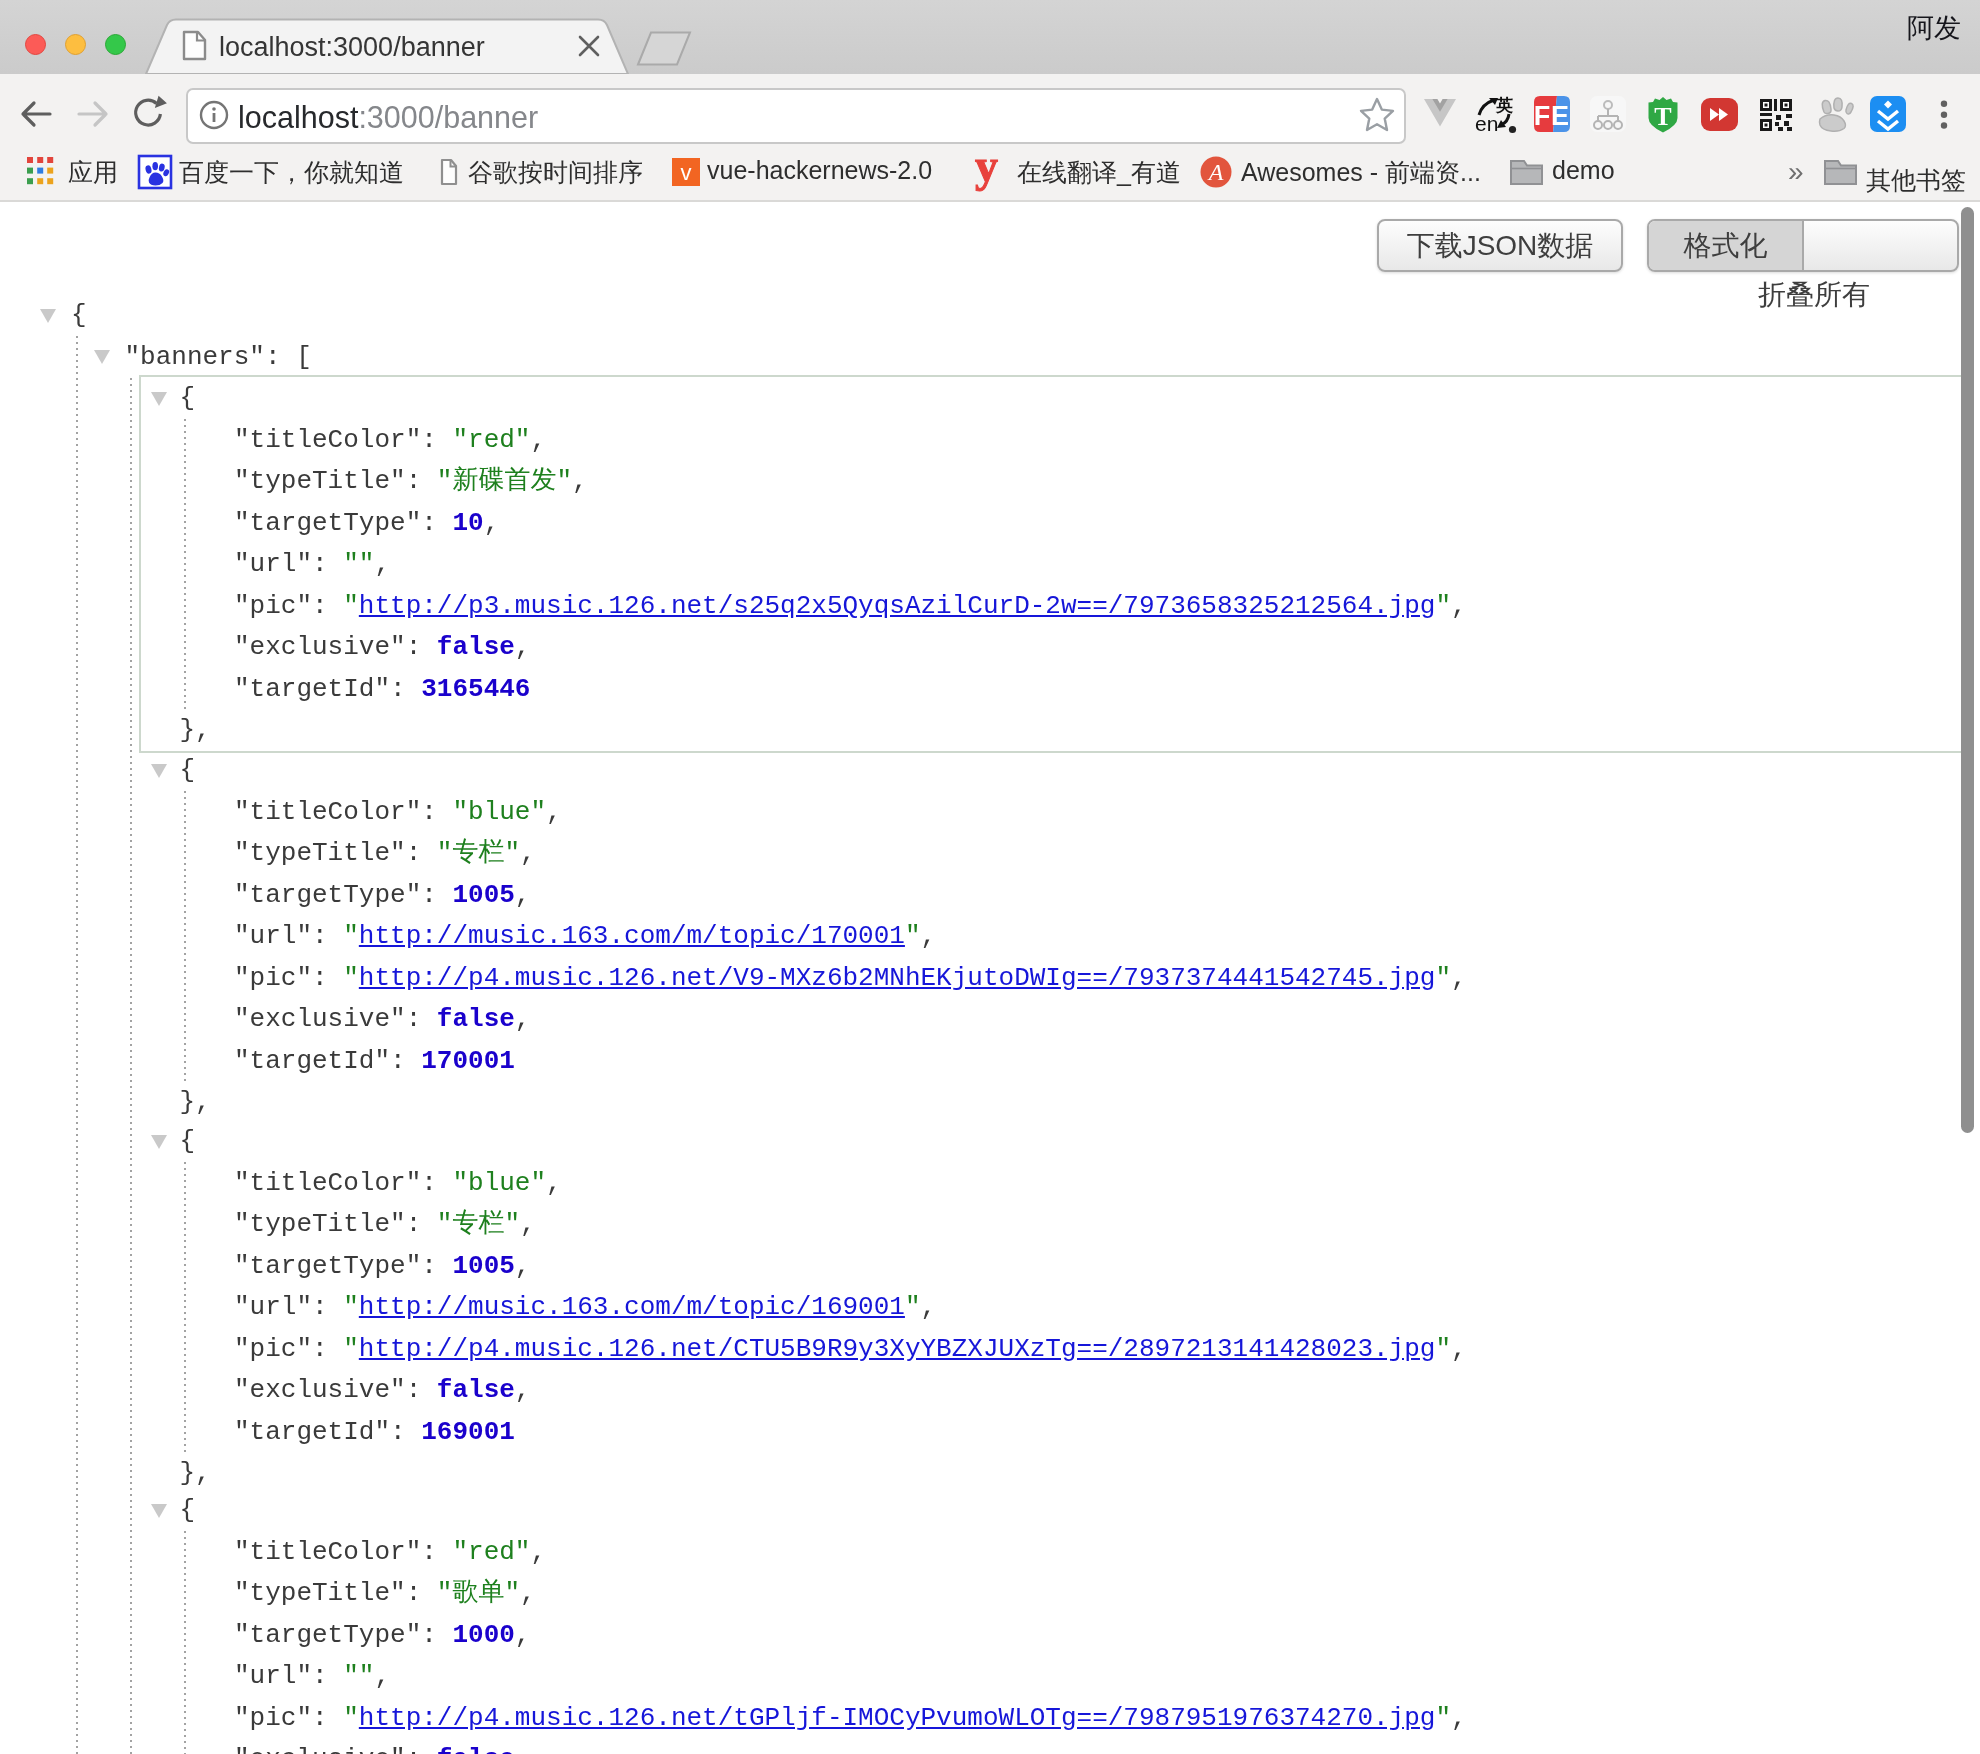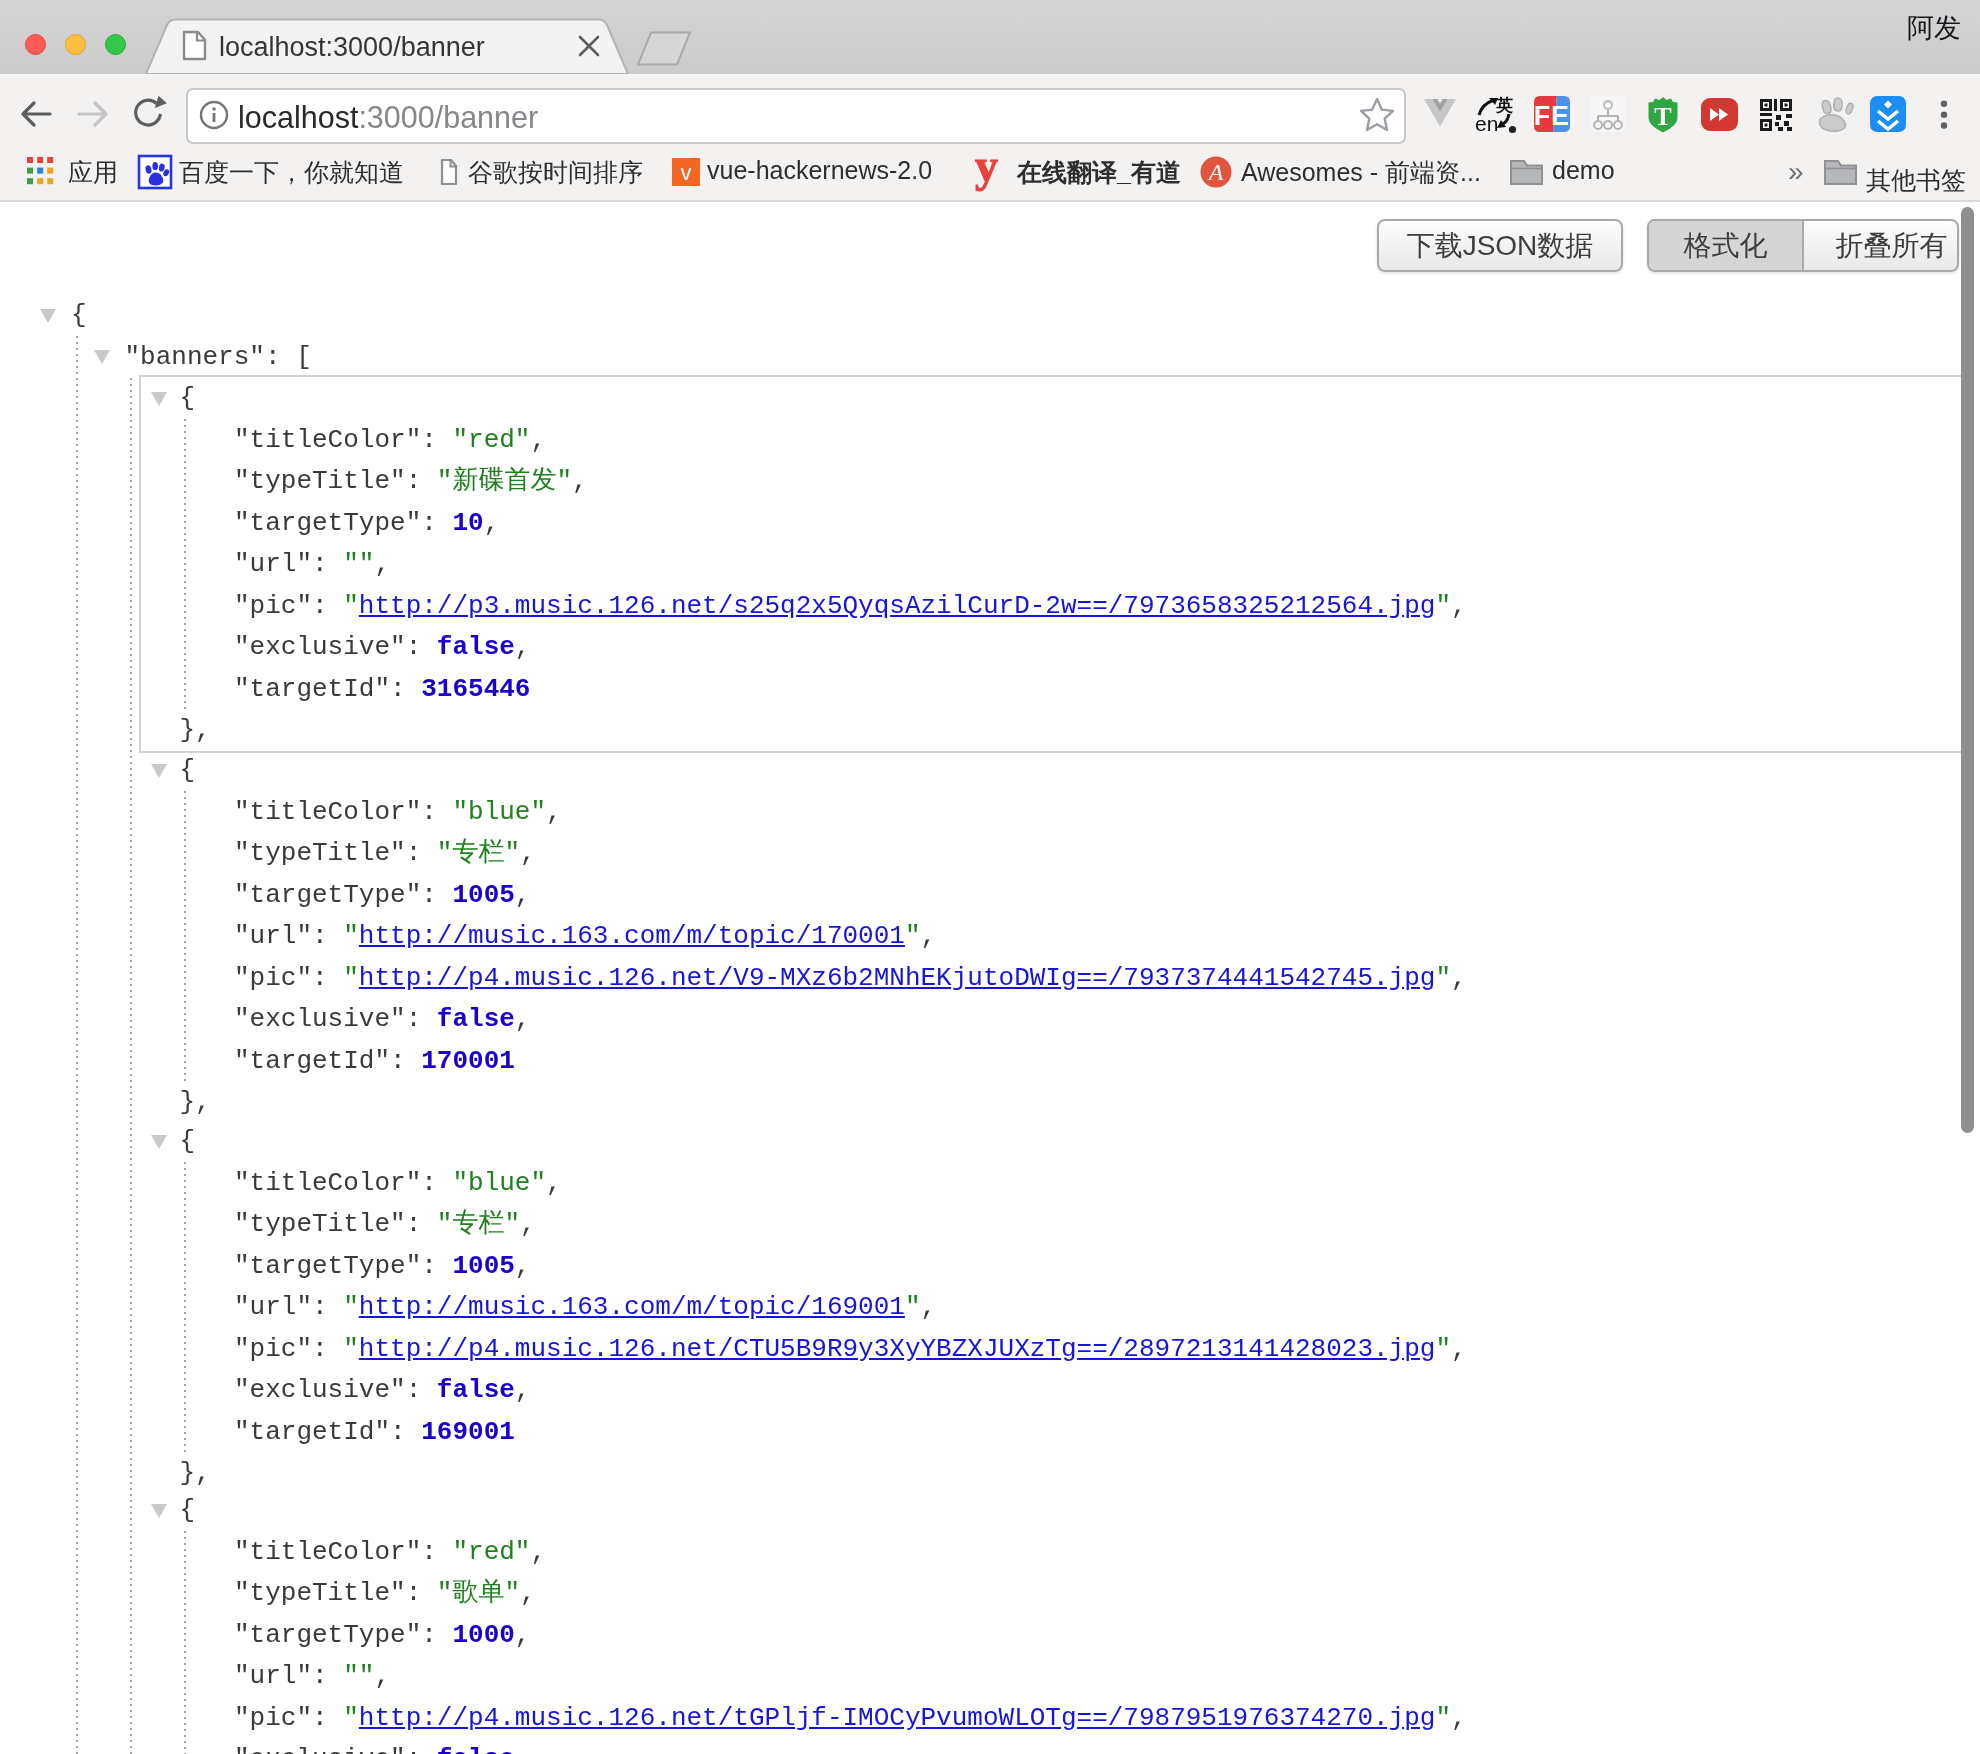--- a/index.html
+++ b/index.html
@@ -193,29 +193,29 @@
 
     <g>
       <path d="M1825,15 L1838,15 L1841,19.5 L1856,19.5 L1856,38 L1825,38 Z" fill="#b6b7b9" stroke="#909194" stroke-width="2"></path>
       <path d="M1825,22.5 L1856,22.5" stroke="#909194" stroke-width="1.6"></path>
     </g>
   </svg>
   <div class="abs bktext" style="left:68px;">应用</div>
   <div class="abs bktext" style="left:179px;">百度一下，你就知道</div>
   <div class="abs bktext" style="left:468px;">谷歌按时间排序</div>
   <div class="abs bktext" style="left:707px;">vue-hackernews-2.0</div>
-  <div class="abs bktext" style="left:1017px;font-weight:bold;">在线翻译_有道</div>
+  <div class="abs bktext" style="left:1017px;">在线翻译_有道</div>
   <div class="abs bktext" style="left:1241px;">Awesomes - 前端资...</div>
   <div class="abs bktext" style="left:1552px;">demo</div>
   <div class="abs bktext" style="left:1866px;margin-top:8px;">其他书签</div>
 </div>
 
 <div class="abs" id="content"></div>
   <div class="btn" style="left:1377px;top:219px;width:242px;">下载JSON数据</div>
-  <div class="btn" style="left:1647px;top:219px;width:308px;display:flex;">
+  <div class="btn" style="left:1647px;top:219px;width:308px;display:flex;flex-direction:column;">
     <div style="width:153px;background:#d5d5d5;border-right:2px solid #a9a9a9;border-radius:6px 0 0 6px;">格式化</div>
     <div style="flex:1;border-radius:0 6px 6px 0;padding-left:22px;">折叠所有</div>
   </div>
 <div class="abs" id="hlbox"></div>
 <div class="dot" style="left:75.5px;top:336px;height:1418px;"></div>
 <div class="dot" style="left:129.5px;top:377.5px;height:1376.5px;"></div>
 <div class="dot" style="left:184px;top:419px;height:292px;"></div>
 <div class="dot" style="left:184px;top:790.5px;height:291.5px;"></div>
 <div class="dot" style="left:184px;top:1161.5px;height:291.5px;"></div>
 <div class="dot" style="left:184px;top:1530.5px;height:223.5px;"></div>

